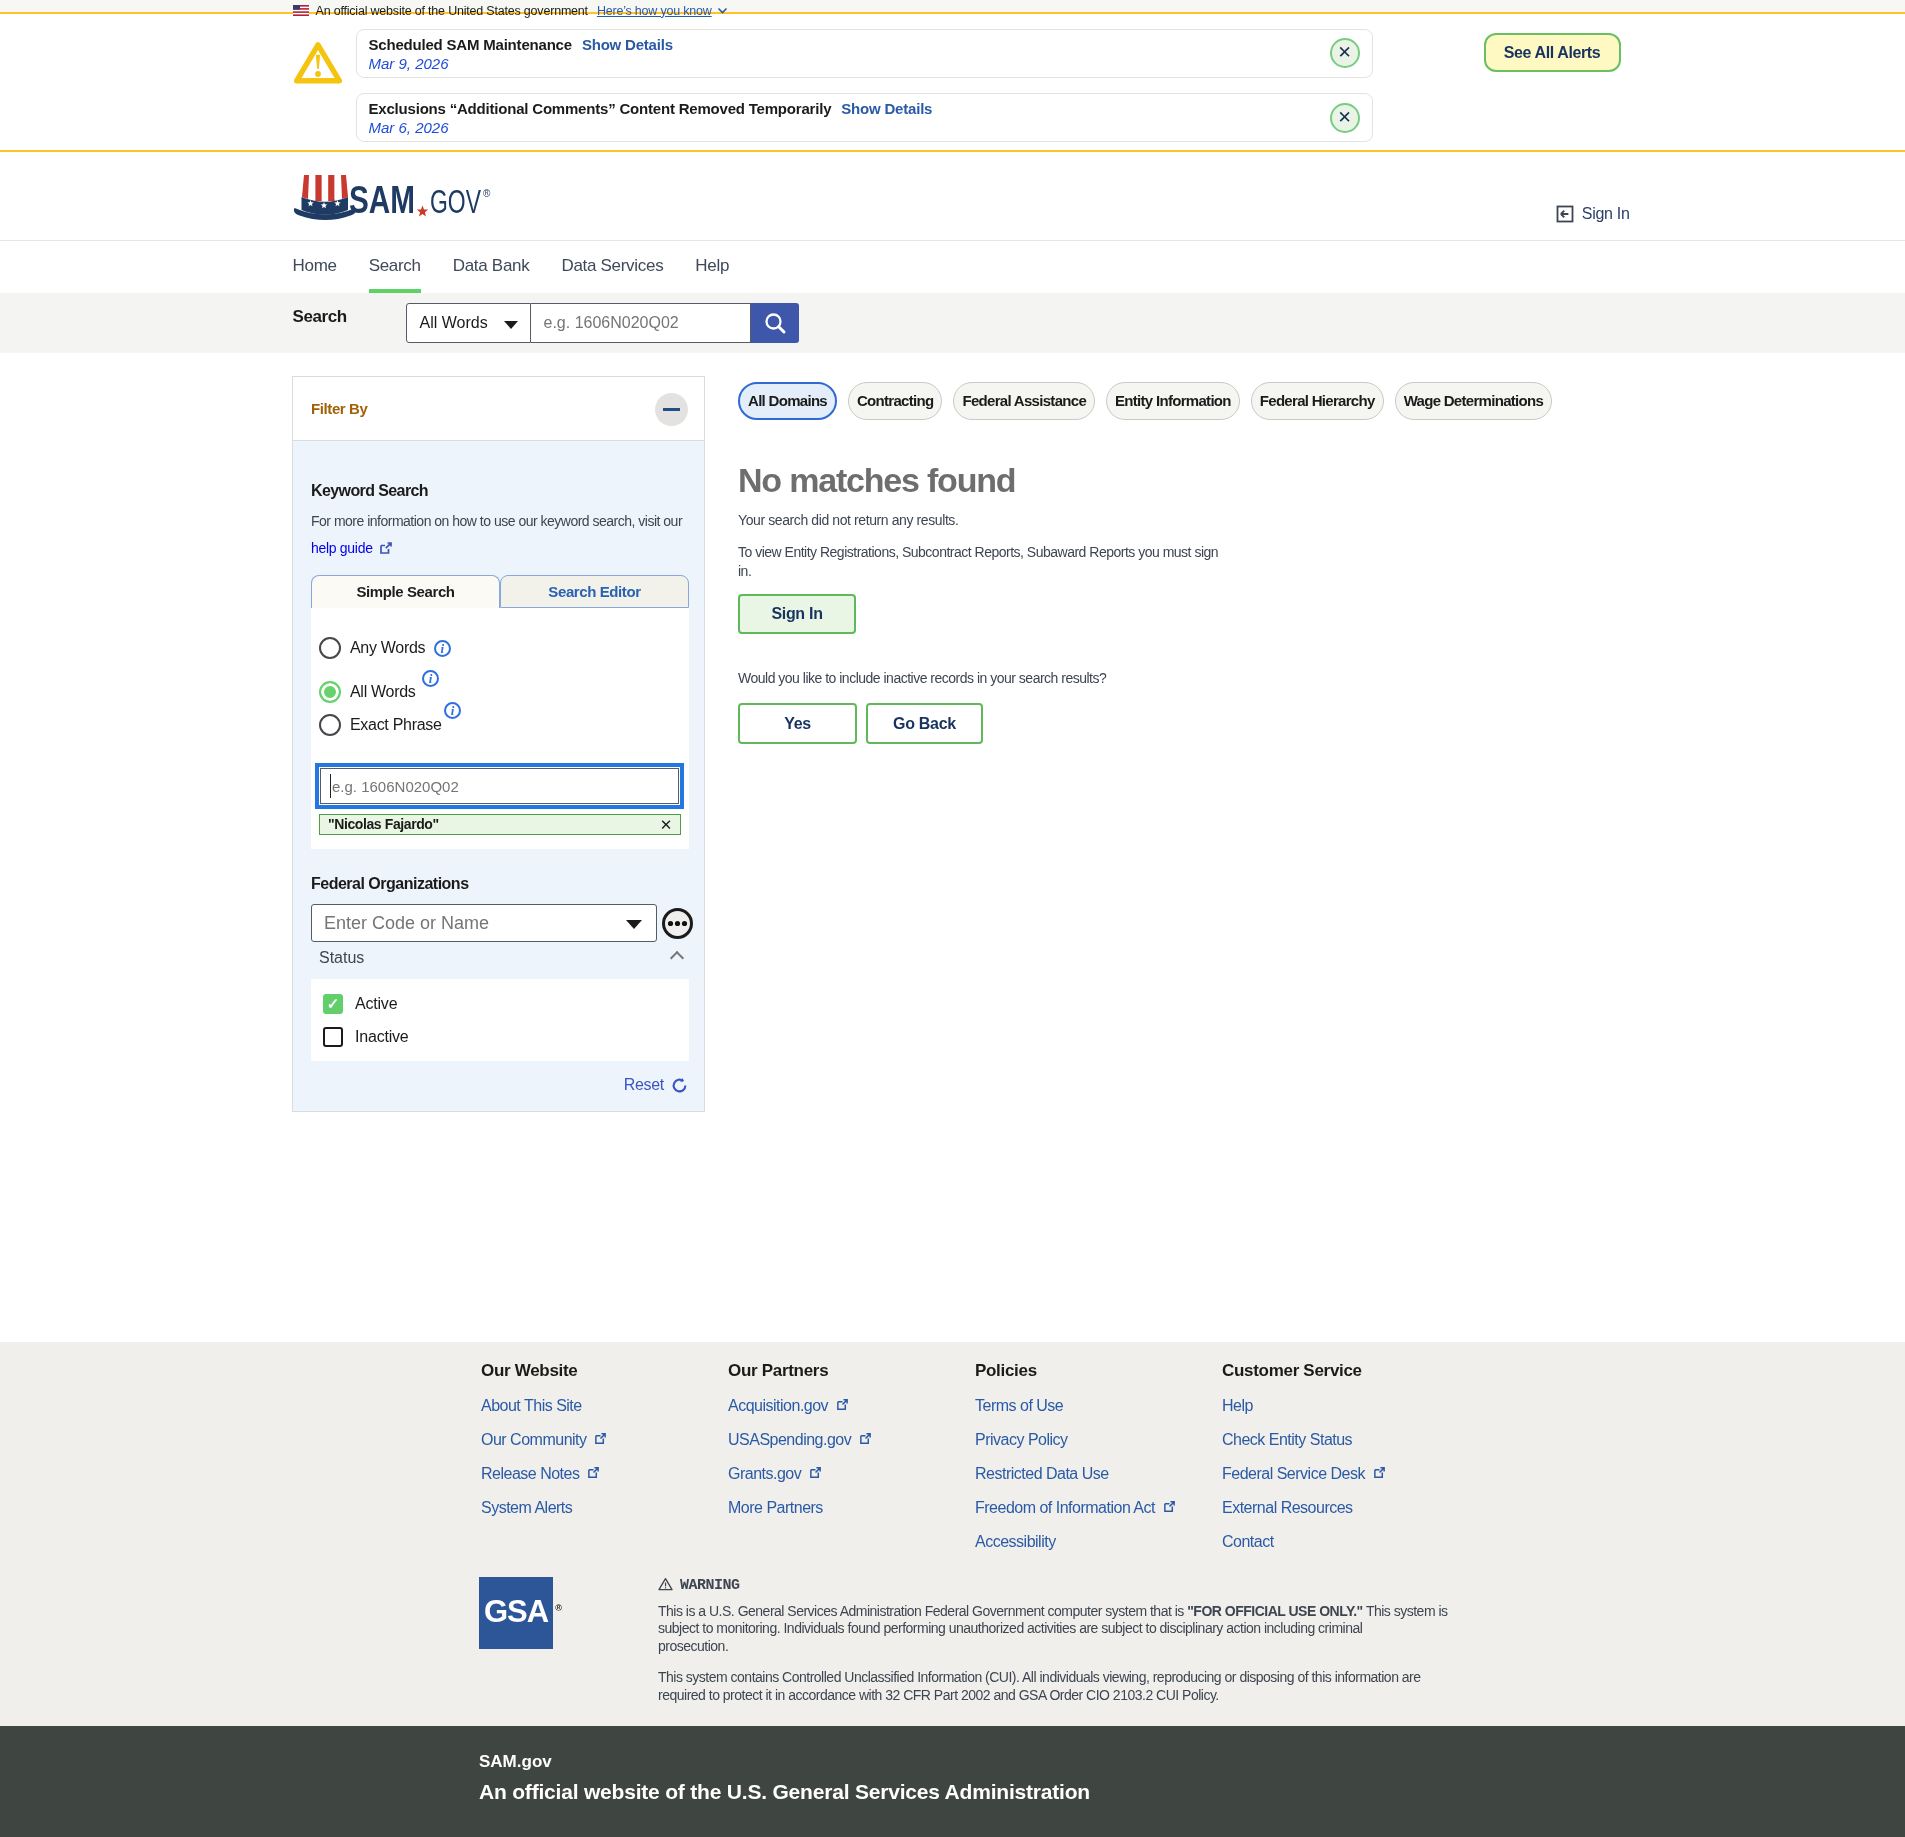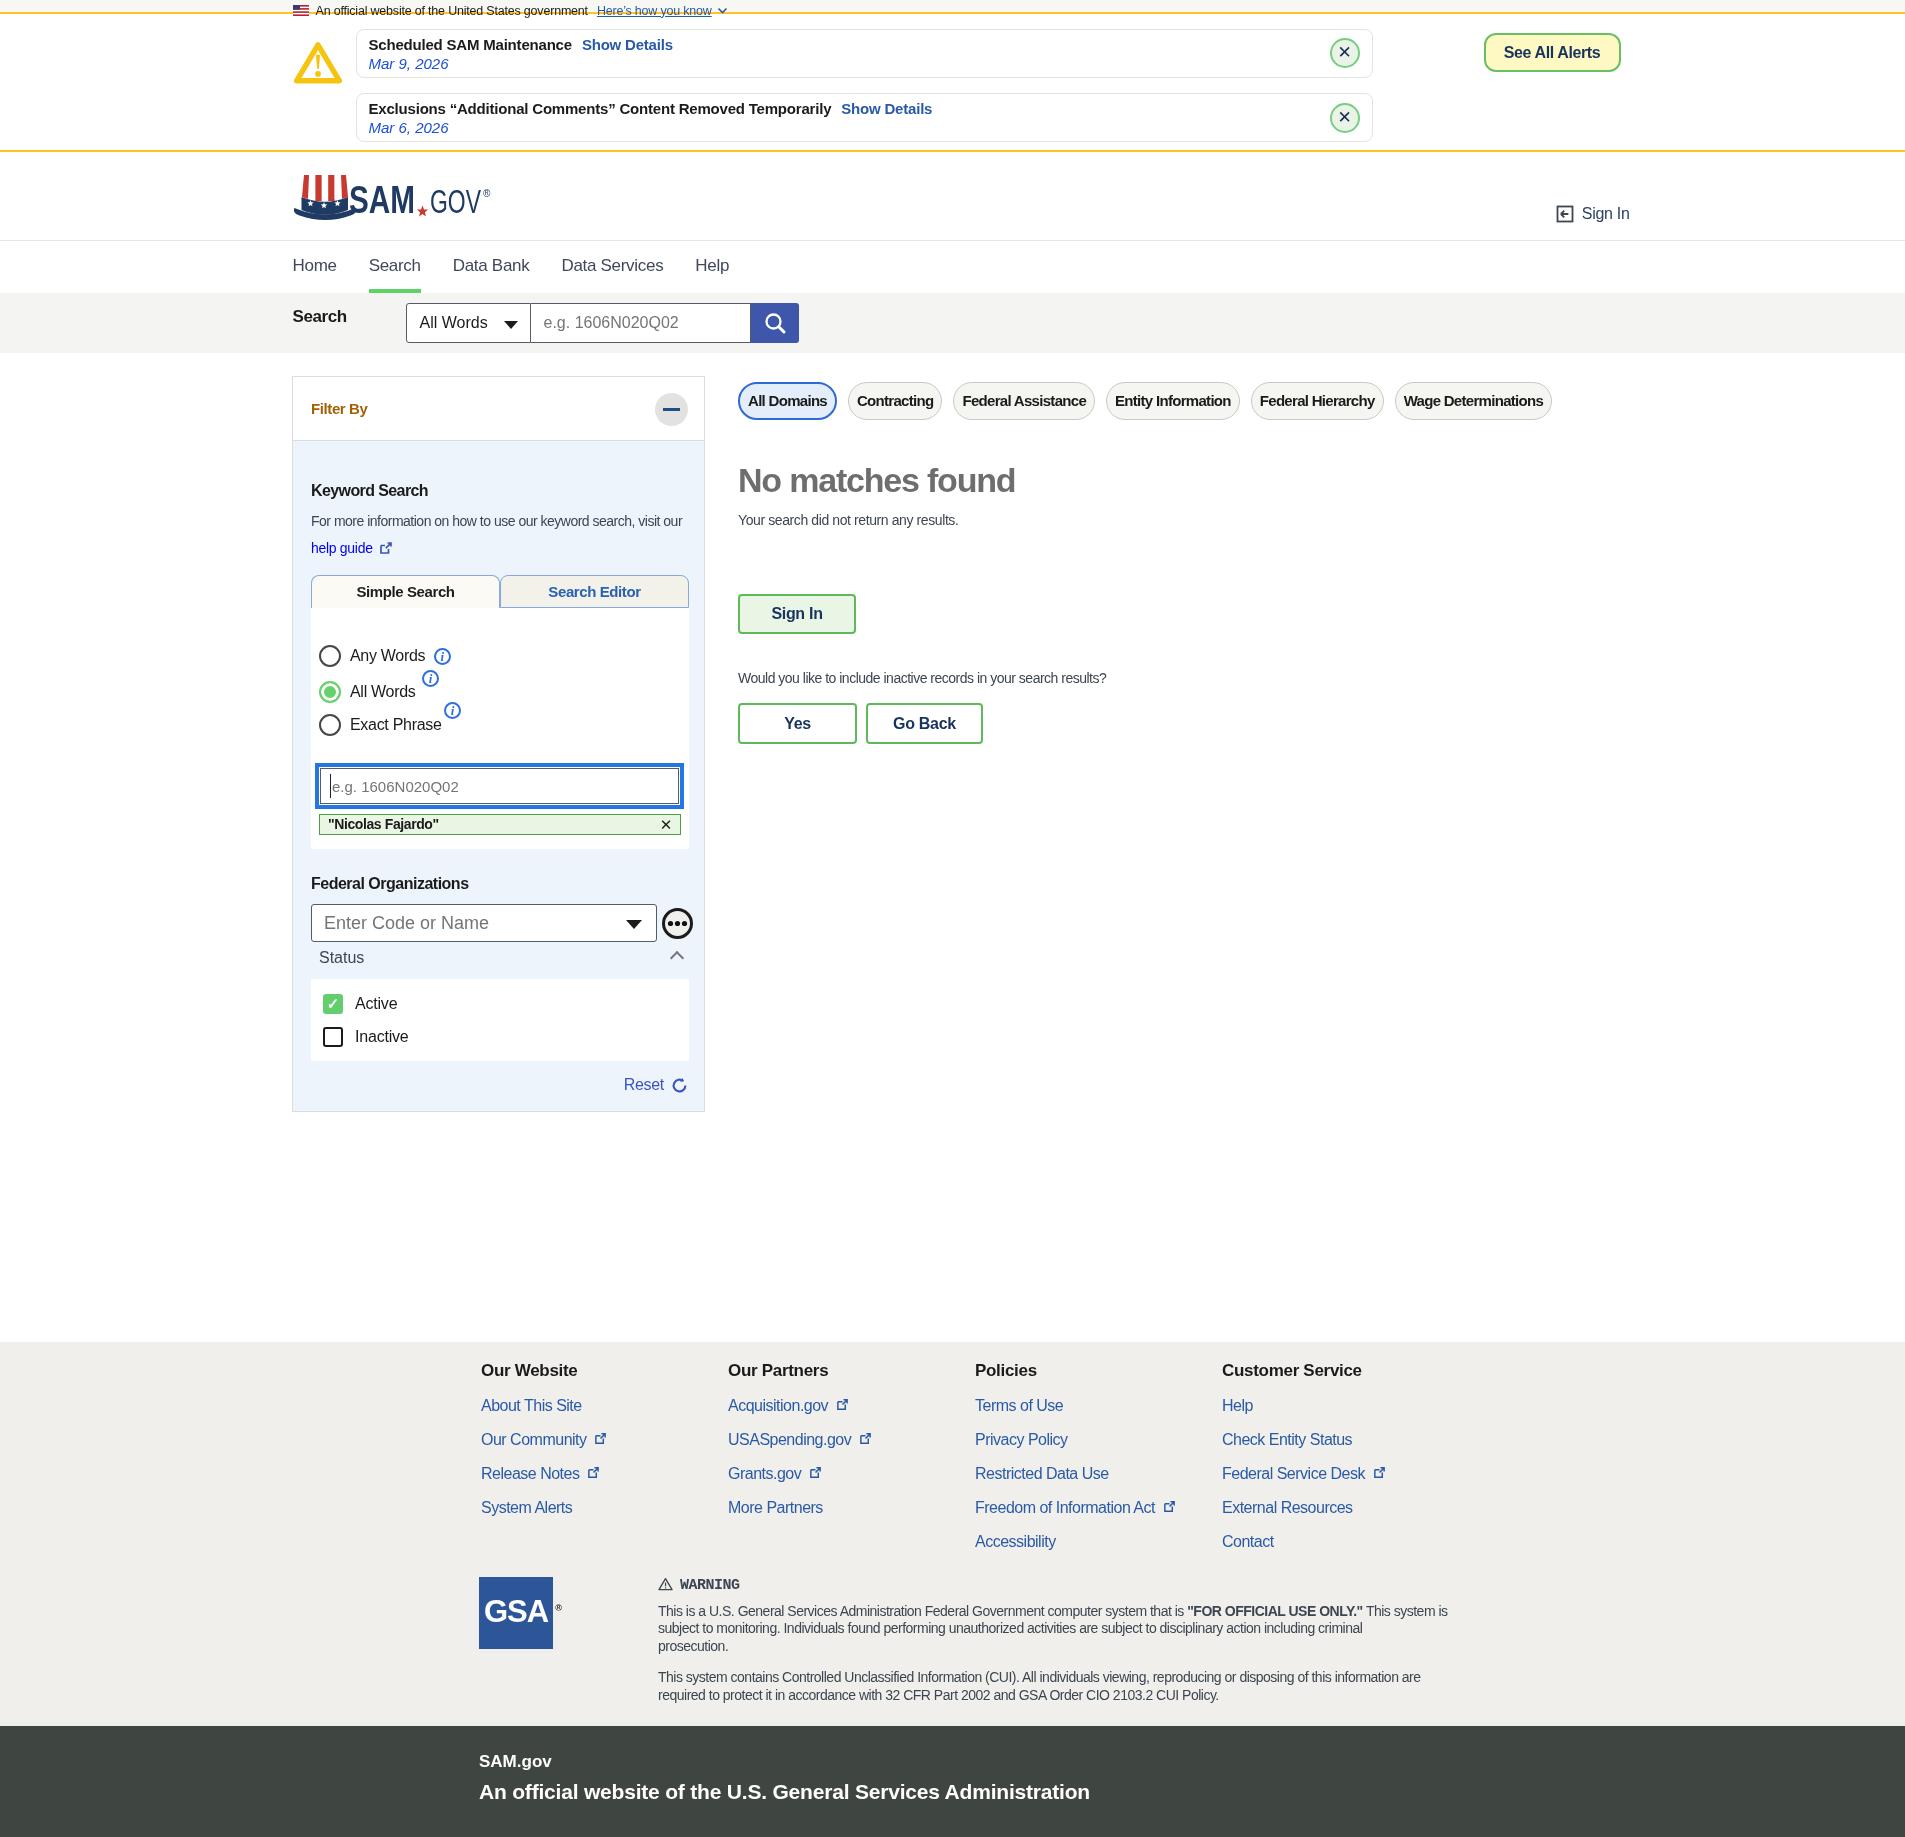--- a/index.html
+++ b/index.html
@@ -233,21 +233,21 @@
       <svg class="ext" width="14" height="14" viewBox="0 0 14 14" style="vertical-align:-2px;margin-left:3px;">
           <path d="M2 4.5 h4 M2 4.5 v7.5 h7.5 v-4" fill="none" stroke="#3a55b8" stroke-width="1.7"></path>
           <path d="M8.5 2 h3.5 v3.5 M11.7 2.3 L6.8 7.2" fill="none" stroke="#3a55b8" stroke-width="1.7"></path>
         </svg>
     </p>
     <div class="tabs">
       <div class="tab on">Simple Search</div>
       <div class="tab off">Search Editor</div>
     </div>
     <div id="kw-white">
-      <div class="radio-row" style="top:37px;align-items:center;"><span class="rdo"></span>Any Words&nbsp;&nbsp;<span class="info">i</span></div>
+      <div class="radio-row" style="top:29px;align-items:center;"><span class="rdo"></span>Any Words&nbsp;&nbsp;<span class="info">i</span></div>
       <div class="radio-row" style="top:73px;"><span class="rdo sel"></span>All Words</div>
       <span class="info" style="position:absolute; left:111px; top:62px;">i</span>
       <div class="radio-row" style="top:106px;"><span class="rdo"></span>Exact Phrase</div>
       <span class="info" style="position:absolute; left:133px; top:94px;">i</span>
       <div id="kw-input">
           <div class="inner"><span style="display:inline-block;width:1px;height:24px;background:#222;vertical-align:-6px;margin-right:1px;"></span>e.g. 1606N020Q02</div>
         </div>
       <div id="chip">"Nicolas Fajardo"<span class="x">✕</span></div>
     </div>
     <h3 id="fo-h">Federal Organizations</h3>
@@ -275,20 +275,21 @@
     <div class="pills">
       <div class="pill on">All Domains</div>
       <div class="pill off">Contracting</div>
       <div class="pill off">Federal Assistance</div>
       <div class="pill off">Entity Information</div>
       <div class="pill off">Federal Hierarchy</div>
       <div class="pill off">Wage Determinations</div>
     </div>
     <h1 id="nm-h">No matches found</h1>
     <p id="nm-p1">Your search did not return any results.</p>
+    <p id="nm-p2">To view Entity Registrations, Subcontract Reports, Subaward Reports you must sign<br>in.</p>
     <div class="gbtn" id="btn-signin">Sign In</div>
     <p id="nm-q">Would you like to include inactive records in your search results?</p>
     <div class="gbtn" id="btn-yes">Yes</div>
     <div class="gbtn" id="btn-back">Go Back</div>
   </div>
 </div>
 
 <div id="footl">
   <div class="fc">
     <div class="fcols">

